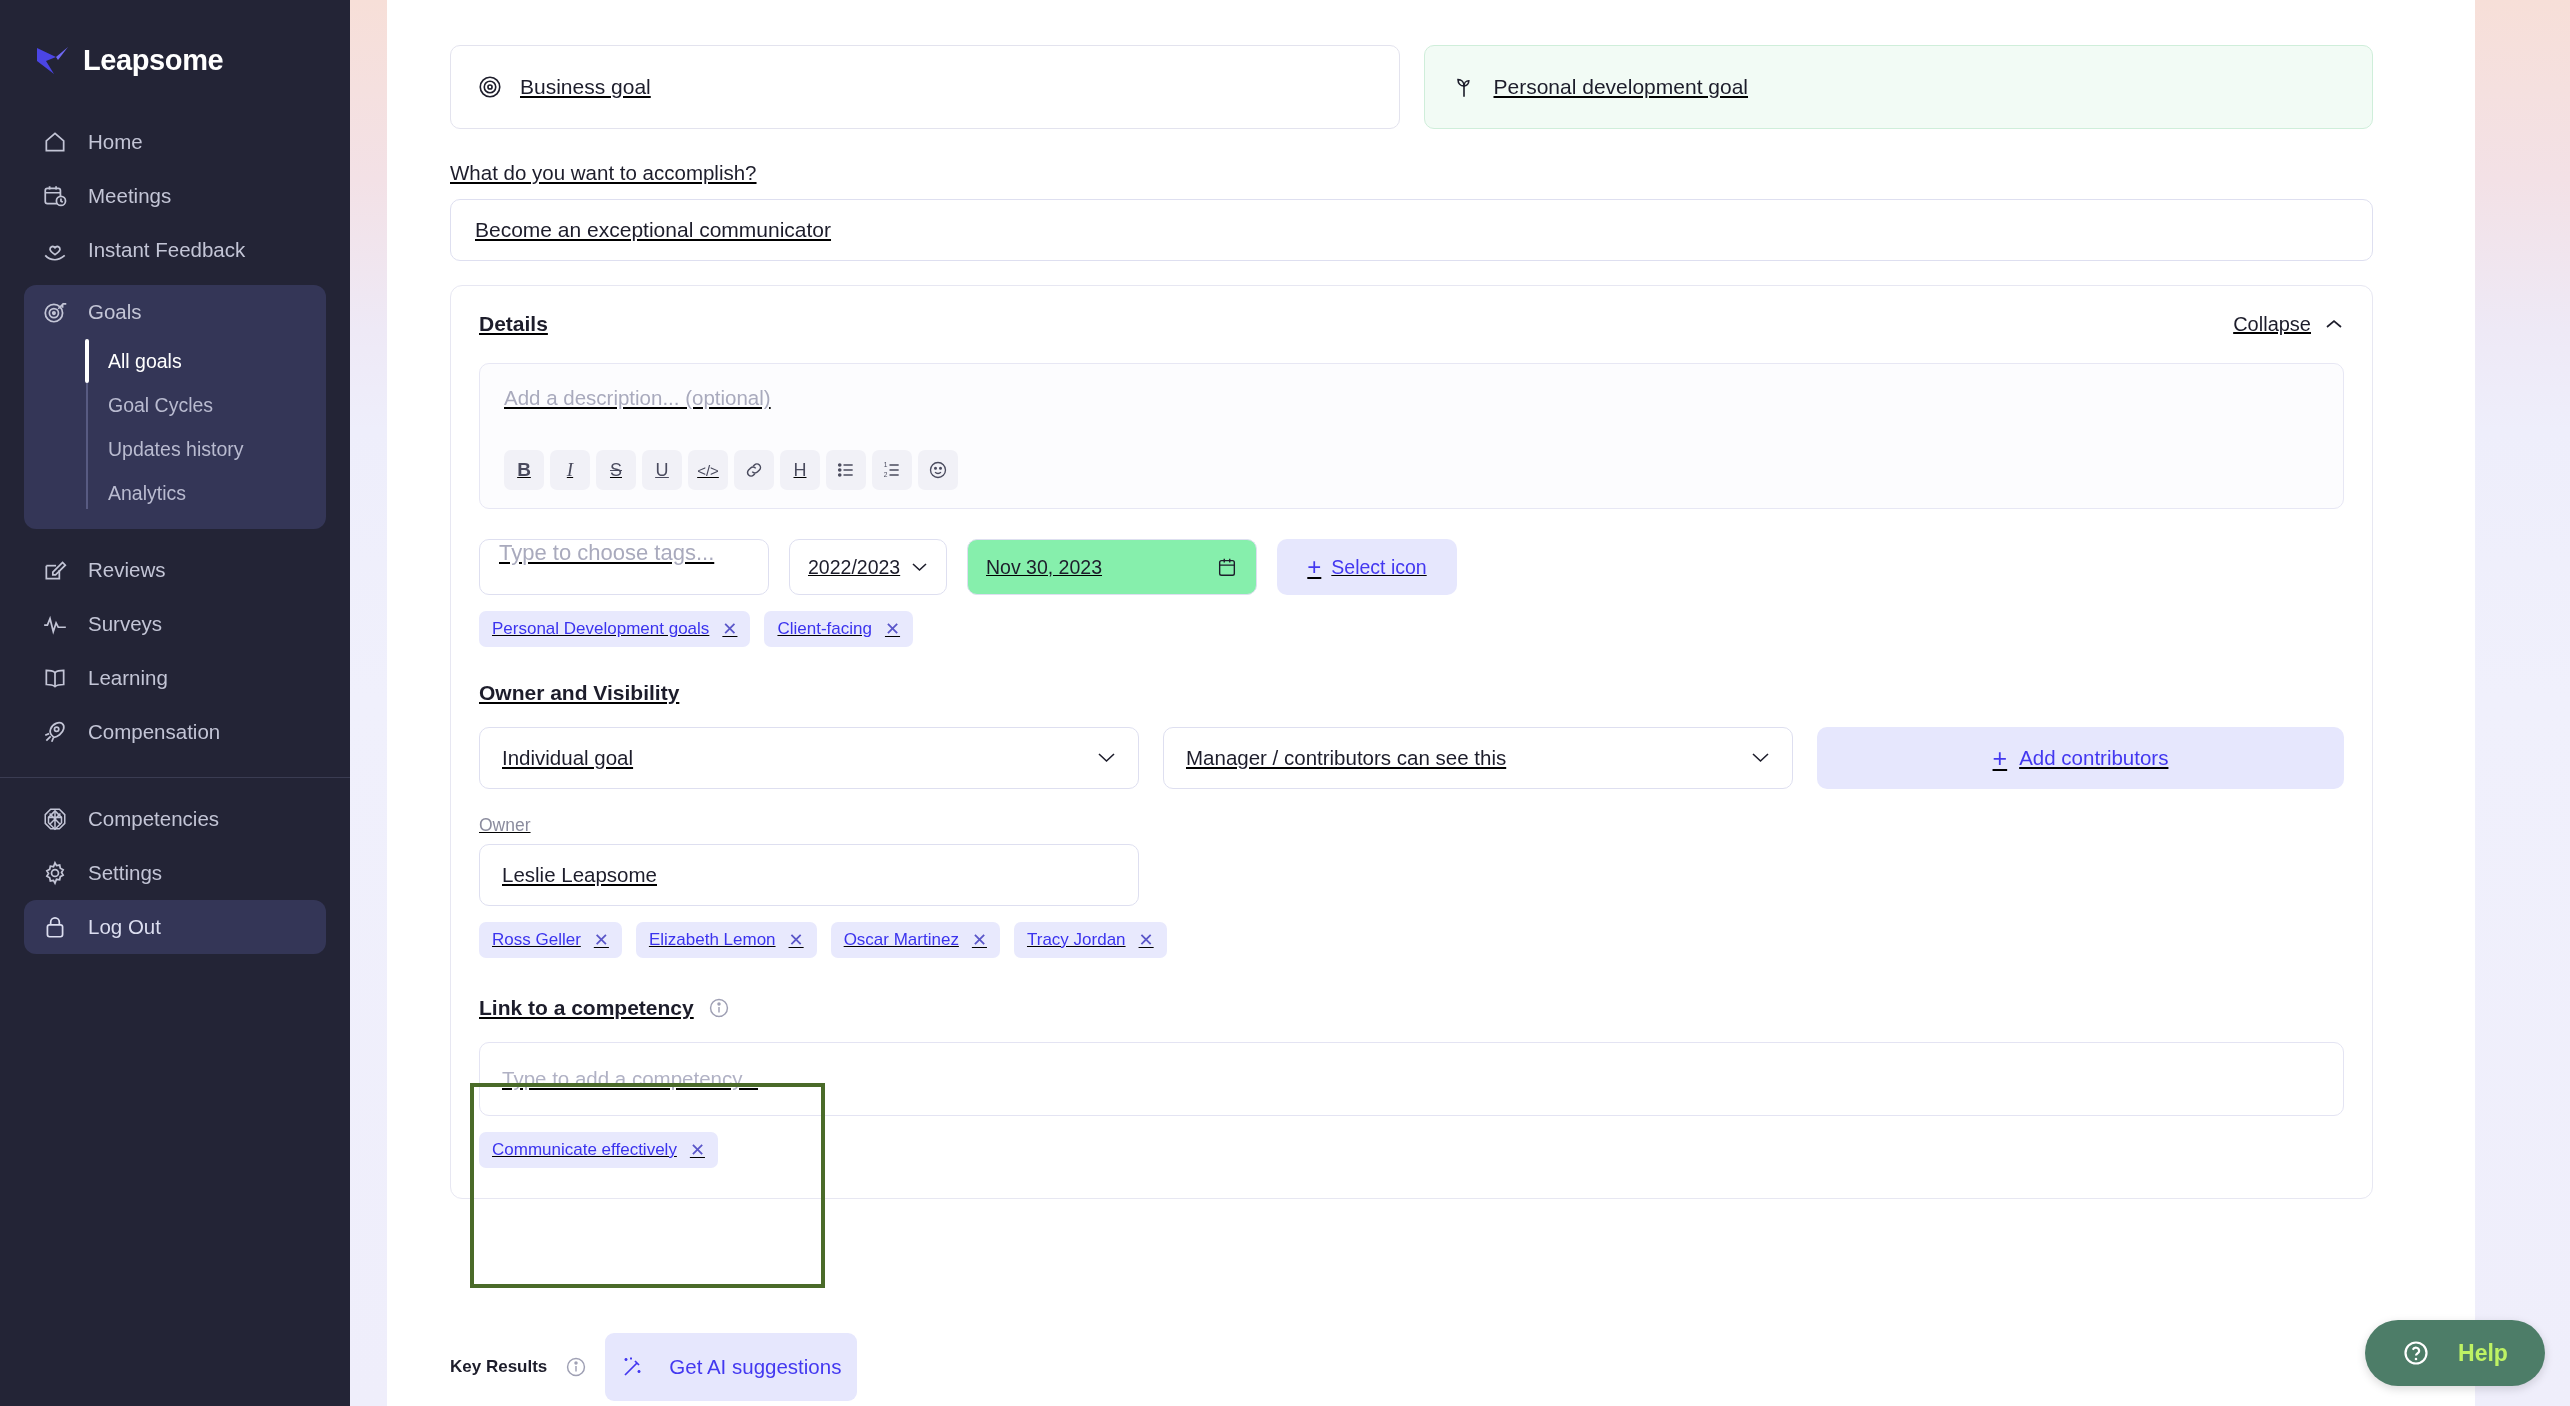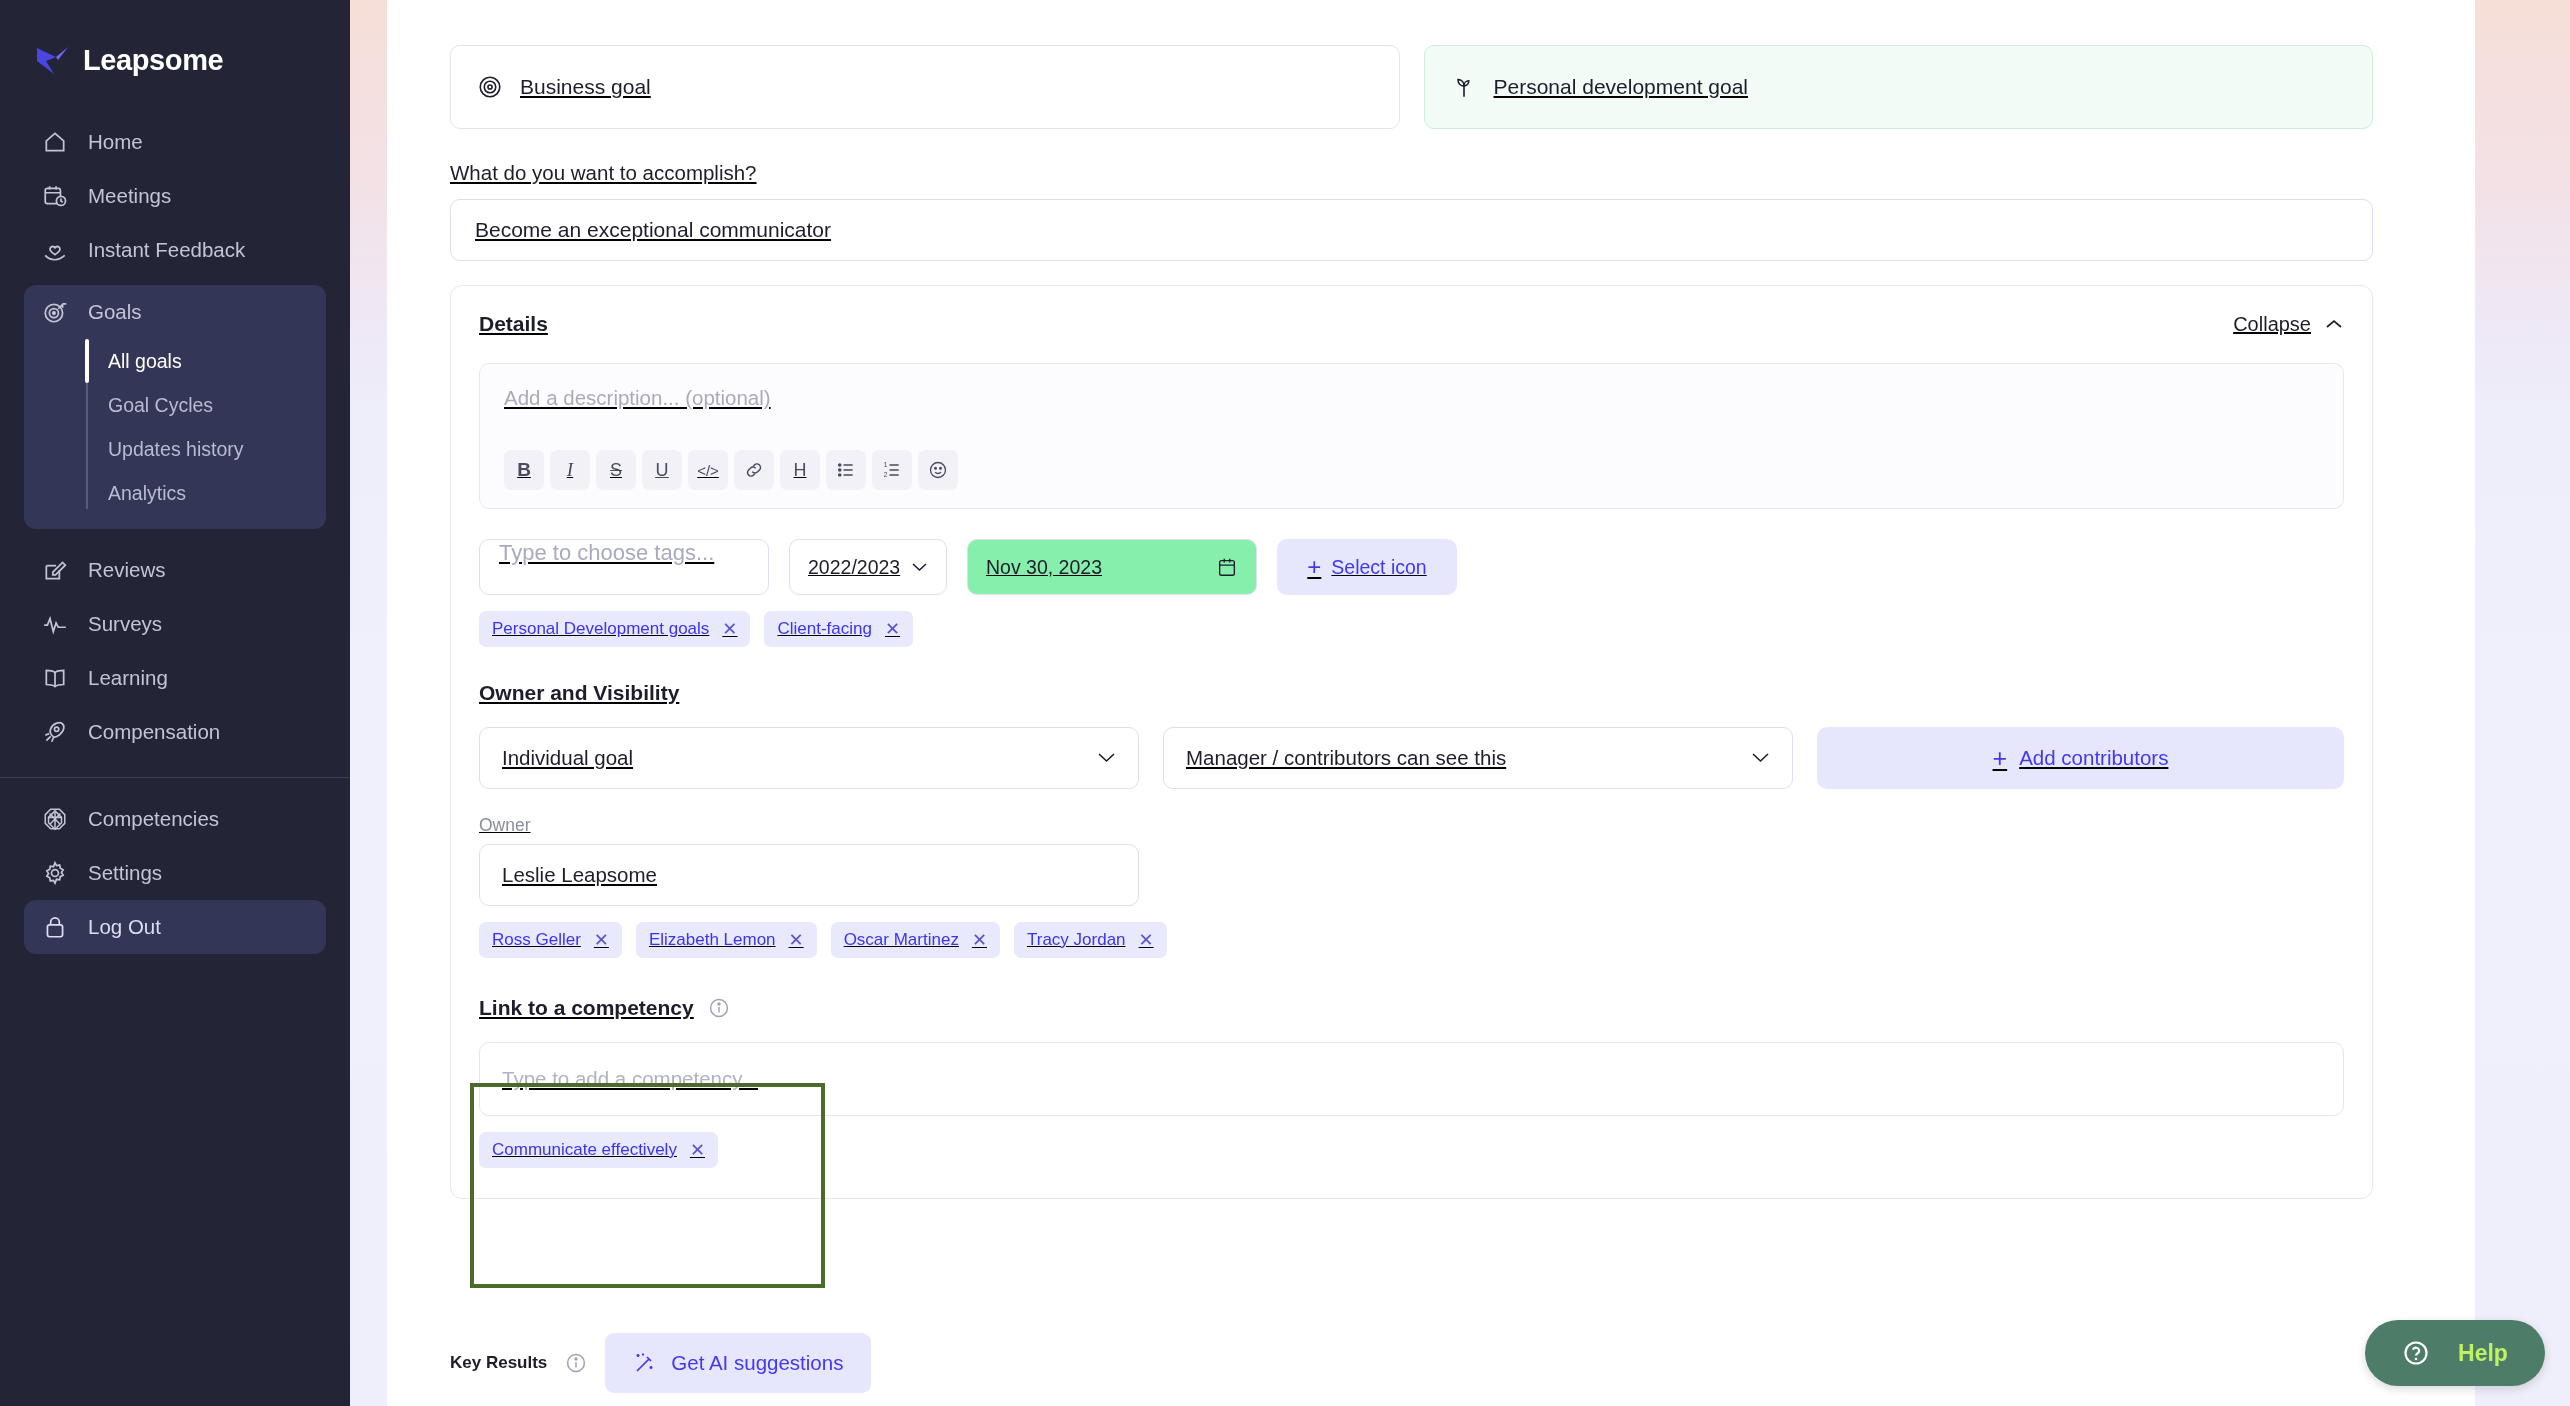--- a/index.html
+++ b/index.html
@@ -158,22 +158,22 @@
     position: absolute; left: 470px; top: 1083px; width: 355px; height: 205px;
     border: 4px solid #4a6b29; pointer-events: none; z-index: 40;
   }
 
   
   .bottom-row {
     position: absolute; left: 450px; top: 1333px; display: flex; align-items: center; gap: 18px;
   }
   .kr-title { font-size: 17px; font-weight: 600; color: #1d1d2b; }
   .ai-btn {
-    height: 60px; border-radius: 9px; background: #e6e7fd; display: flex; align-items: center;
-    gap: 14px; padding: 0 28px; font-size: 20.5px; color: #4338f0; cursor: pointer;
+    height: 68px; border-radius: 9px; background: #e6e7fd; display: flex; align-items: center;
+    gap: 24px; padding: 0 16px; font-size: 20.5px; color: #4338f0; cursor: pointer;
   }
 
   .help-pill {
     position: absolute; left: 2365px; top: 1320px; width: 180px; height: 66px;
     background: #4d7d68; border-radius: 33px; display: flex; align-items: center;
     justify-content: center; gap: 28px; color: #bef264; font-size: 23px; font-weight: 700; cursor: pointer;
     box-shadow: 0 3px 10px rgba(0,0,0,0.15);
   }
 </style>
 </head>

